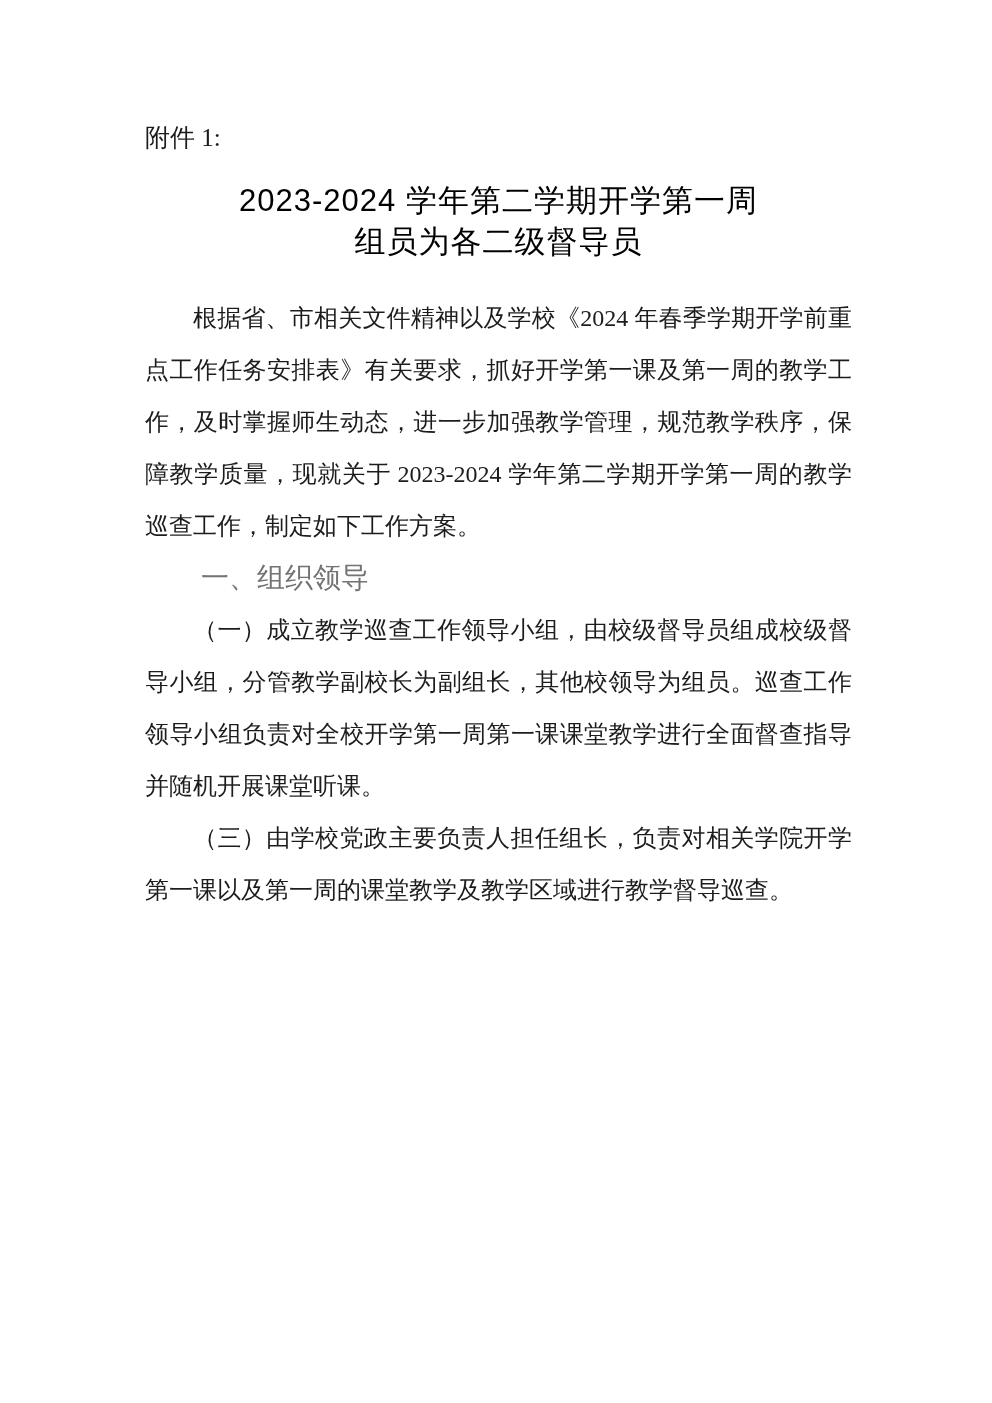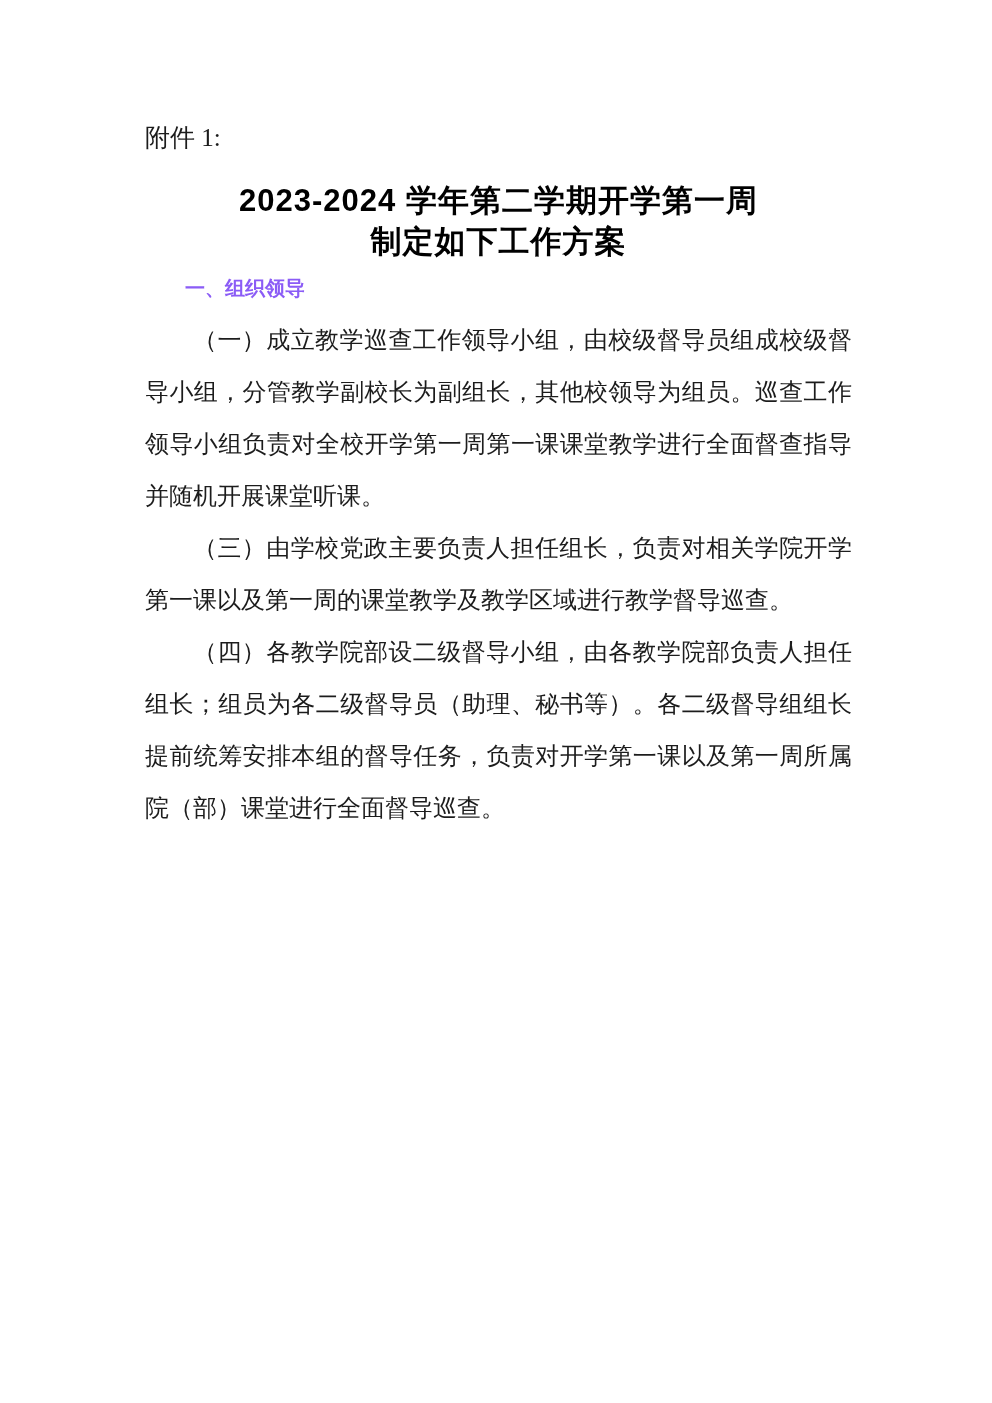--- a/index.html
+++ b/index.html
@@ -20,21 +20,21 @@
   }
   .attachment {
     font-size: 25px;
     line-height: 52px;
     white-space: pre;
   }
   .doc-title {
     margin: 16px 0 0 0;
     text-align: center;
     font-family: "Liberation Sans", sans-serif;
-    font-weight: 700;
+    font-weight: 400;
     font-size: 31px;
     line-height: 41px;
     color: #000000;
     letter-spacing: 1px;
   }
   .doc-title .title-line {
     display: block;
   }
   .body-text {
     font-size: 24px;
@@ -43,42 +43,42 @@
   }
   .para {
     margin: 0;
     text-indent: 2em;
   }
   .intro {
     margin-top: 30px;
   }
   .section-heading {
     margin: 0;
-    font-size: 20px;
+    font-size: 28px;
     line-height: 52px;
-    font-weight: 700;
+    font-weight: 400;
     text-indent: 2em;
-    color: #8b5cf6;
+    color: #737373;
   }
 </style>
 </head>
 <body>
 
 <div class="page">
 
   <div class="attachment">附件 1:</div>
 
   <h1 class="doc-title">
     <span class="title-line">2023-2024 学年第二学期开学第一周</span>
-    <span class="title-line">制定如下工作方案</span>
+    <span class="title-line">组员为各二级督导员</span>
   </h1>
 
+  <p class="body-text para intro">根据省、市相关文件精神以及学校《2024 年春季学期开学前重点工作任务安排表》有关要求，抓好开学第一课及第一周的教学工作，及时掌握师生动态，进一步加强教学管理，规范教学秩序，保障教学质量，现就关于 2023-2024 学年第二学期开学第一周的教学巡查工作，制定如下工作方案。</p>
 
   <h2 class="section-heading">一、组织领导</h2>
 
   <p class="body-text para">（一）成立教学巡查工作领导小组，由校级督导员组成校级督导小组，分管教学副校长为副组长，其他校领导为组员。巡查工作领导小组负责对全校开学第一周第一课课堂教学进行全面督查指导并随机开展课堂听课。</p>
 
 
   <p class="body-text para">（三）由学校党政主要负责人担任组长，负责对相关学院开学第一课以及第一周的课堂教学及教学区域进行教学督导巡查。</p>
 
-  <p class="body-text para">（四）各教学院部设二级督导小组，由各教学院部负责人担任组长；组员为各二级督导员（助理、秘书等）。各二级督导组组长提前统筹安排本组的督导任务，负责对开学第一课以及第一周所属院（部）课堂进行全面督导巡查。</p>
 
 </div>
 
 </body></html>

